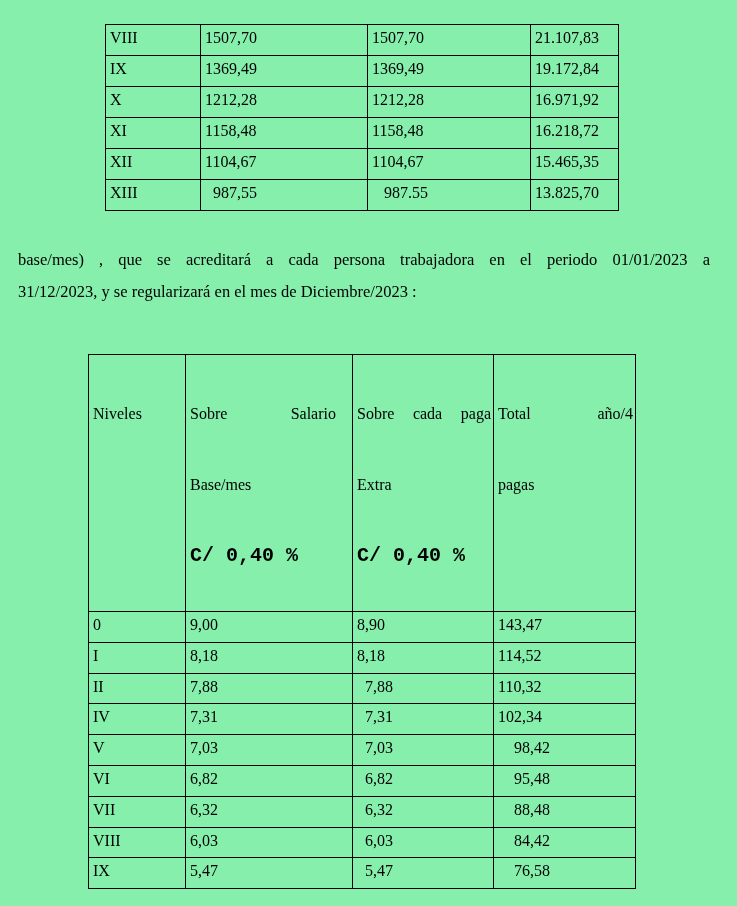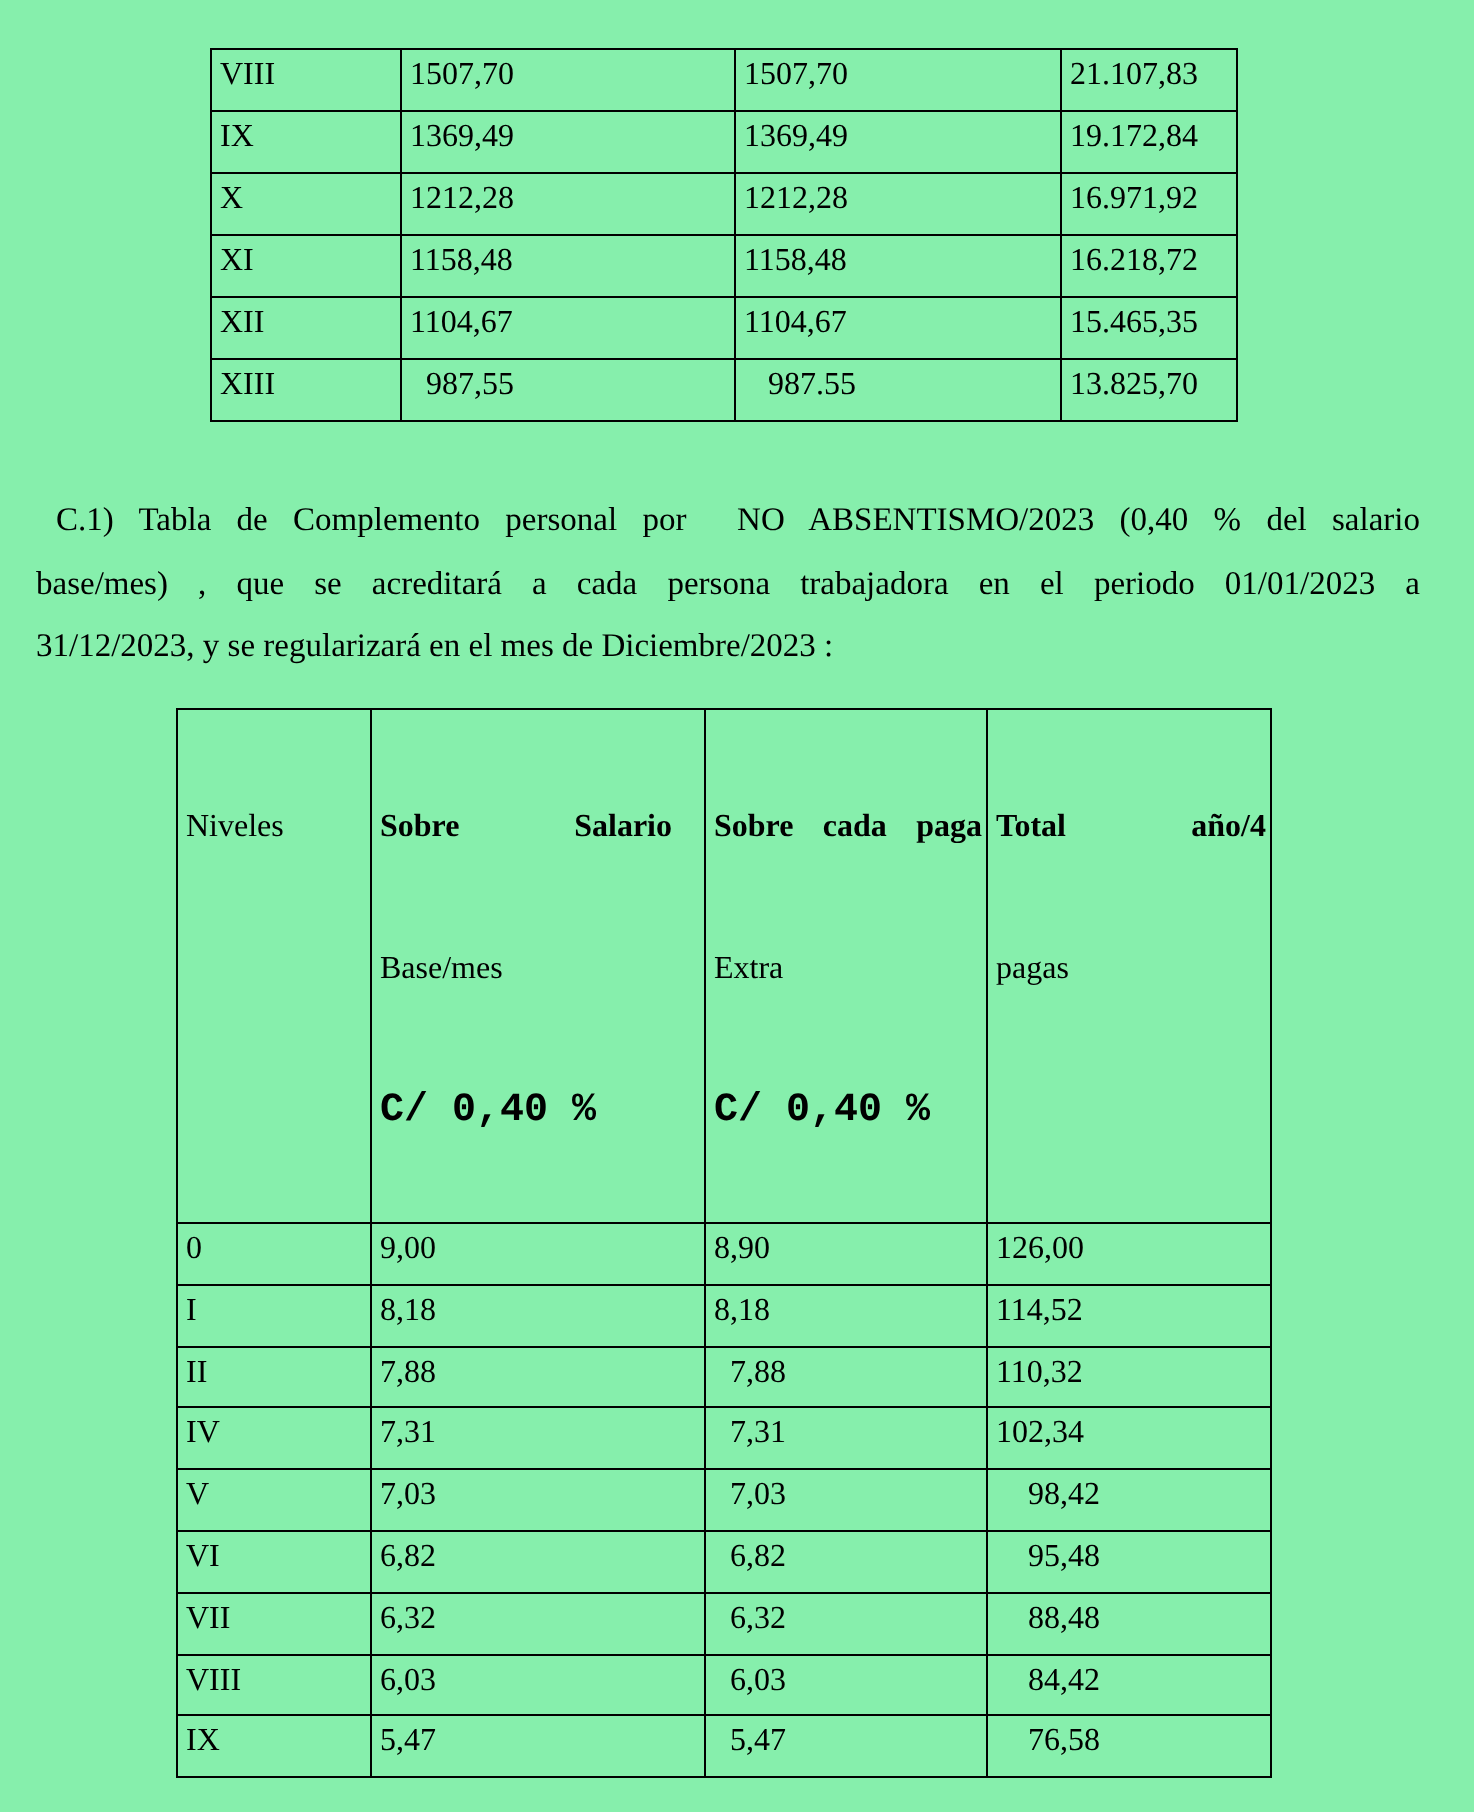--- a/index.html
+++ b/index.html
@@ -20,21 +20,21 @@
   
   .para { position:absolute; left:18px; top:244px; width:692px; margin:0; font-size:16.5px; }
   .pline { display:block; line-height:31.5px; }
   .pindent { text-indent:10px; }
   .pjust { text-align:justify; text-align-last:justify; }
   
   .t2 { left:88px; top:354px; width:547px; }
   .t2 thead tr { height:95px; }
   .t2 tbody tr { height:30.8px; }
   .hl { line-height:31px; }
-  .just { text-align:justify; text-align-last:justify;font-weight:bold; }
+  .just { text-align:justify; text-align-last:justify; }
   .padr { padding-right:14px; }
   .sans {
     font-family:Liberation Mono, monospace;
     font-weight:600; font-size:20px;
   }
 </style>
 </head>
 <body>
 
 <div class="page">
@@ -80,21 +80,20 @@
         <tr>
           <td>XIII</td>
           <td>  987,55</td>
           <td>   987.55</td>
           <td>13.825,70</td>
         </tr>
       </tbody>
   </table>
 
   <p class="para">
-    <span class="pline pindent pjust">C.1) Tabla de Complemento personal por &nbsp;NO ABSENTISMO/2023 (0,40 % del salario</span>
     <span class="pline pjust">base/mes) , que se acreditará a cada persona trabajadora en el periodo 01/01/2023 a</span>
     <span class="pline">31/12/2023, y se regularizará en el mes de Diciembre/2023 :</span>
   </p>
 
   <table class="t2">
     <colgroup>
       <col style="width:97px">
         <col style="width:167px">
         <col style="width:141px">
         <col style="width:142px">
@@ -118,21 +117,21 @@
           <div class="hl just">Total año/4</div>
           <div class="hl">pagas</div>
         </td>
       </tr>
     </thead>
     <tbody id="t2-body">
         <tr>
           <td>0</td>
           <td>9,00</td>
           <td>8,90</td>
-          <td>126,00</td>
+          <td>143,47</td>
         </tr>
         <tr>
           <td>I</td>
           <td>8,18</td>
           <td>8,18</td>
           <td>114,52</td>
         </tr>
         <tr>
           <td>II</td>
           <td>7,88</td>

